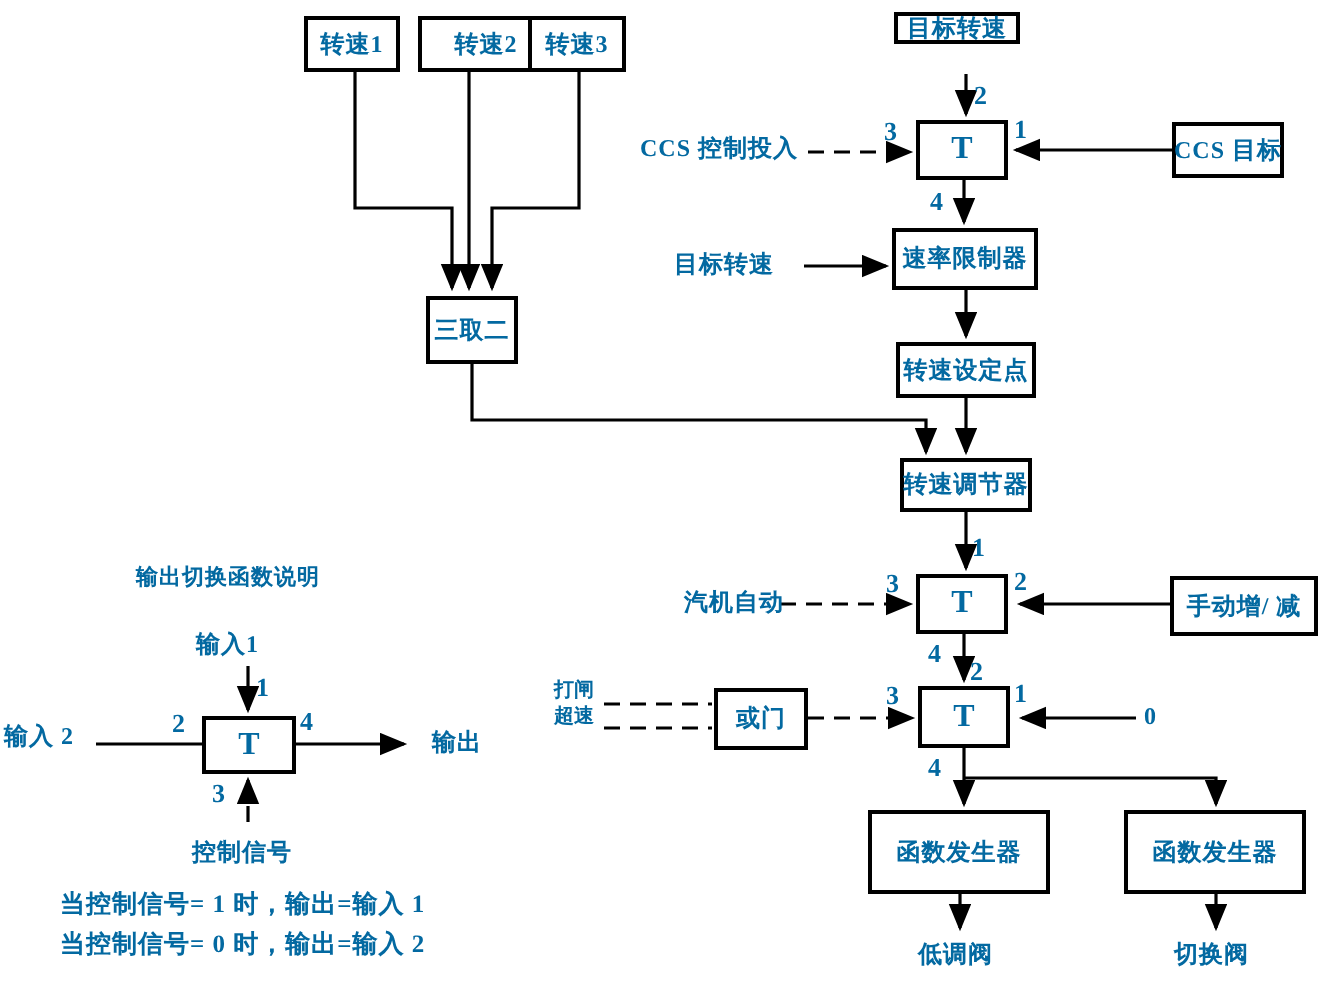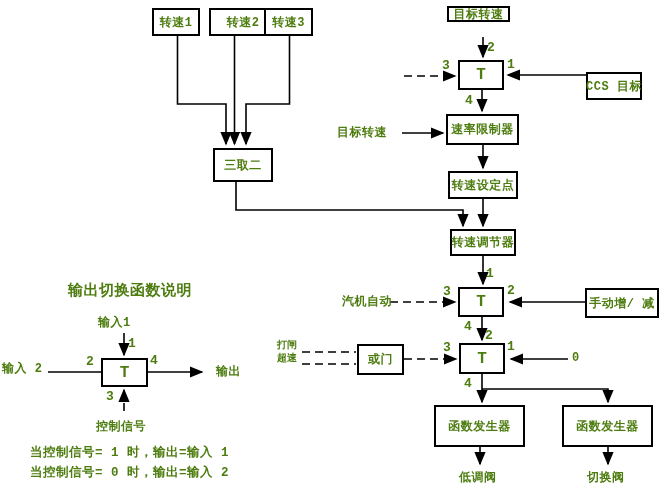--- a/index.html
+++ b/index.html
@@ -1,40 +1,40 @@
 <!DOCTYPE html>
 <html><head>
 <meta charset="utf-8">
 <style>
   html,body { margin:0; padding:0; background:#ffffff; }
   #canvas {
     position:relative; width:659px; height:498px; background:#ffffff;
-    font-family:Liberation Mono, monospace;
-    color:#4d7c0f; overflow:hidden;
+    font-family:Liberation Serif, serif;
+    color:#0369a1; overflow:hidden;
   }
   svg.wires { position:absolute; left:0; top:0; }
   .box {
     position:absolute; box-sizing:border-box;
     border:2px solid #000; background:#fff;
     display:flex; align-items:center; justify-content:center;
     font-weight:bold; font-size:12px; white-space:nowrap;
     letter-spacing:0.5px;
   }
   .t-box { font-size:16px; letter-spacing:0; }
   .lbl {
     position:absolute; font-weight:bold; font-size:12px; white-space:nowrap;
     letter-spacing:0.5px;
   }
   .lbl.small { font-size:10px; letter-spacing:0; line-height:12px; }
   .port {
     position:absolute; font-size:13px; font-weight:bold; white-space:nowrap;
     line-height:13px;
   }
   .rules { font-size:12.5px; font-weight:bold; letter-spacing:0.5px; }
-  .legend-title { font-size:15px; font-weight:bold; }
+  .legend-title { font-size:11px; font-weight:bold; }
 </style>
 </head>
 <body>
 
 <div id="canvas">
 
   <svg class="wires" width="659" height="498" viewBox="0 0 659 498">
     <defs>
       <marker id="arr" markerWidth="9" markerHeight="8" refX="7.5" refY="3.5" orient="auto">
         <path d="M0,0 L8.5,3.5 L0,7 Z" fill="#000"></path>
@@ -90,35 +90,36 @@
       <path d="M302 352 H356"></path>
       <path d="M302 364 H356"></path>
 
       <path d="M124 411 V390" marker-end="url(#arr)"></path>
     </g>
   </svg>
 
   <div class="box" style="left:152px;top:8px;width:48px;height:28px">转速1</div>
   <div class="box" style="left:209px;top:8px;width:68px;height:28px">转速2</div>
   <div class="box" style="left:264px;top:8px;width:49px;height:28px">转速3</div>
-  <div class="box" style="left:213px;top:148px;width:60px;height:34px">三取二</div>
+  <div class="box" style="left:213px;top:148px;width:46px;height:34px">三取二</div>
 
   <div class="box" style="left:447px;top:6px;width:63px;height:16px">目标转速</div>
   <div class="box t-box" style="left:458px;top:60px;width:46px;height:30px">T</div>
-  <div class="box" style="left:586px;top:72px;width:56px;height:28px">CCS 目标</div>
+  <div class="box" style="left:586px;top:61px;width:56px;height:28px">CCS 目标</div>
   <div class="box" style="left:448px;top:171px;width:70px;height:28px">转速设定点</div>
   <div class="box" style="left:446px;top:114px;width:73px;height:31px">速率限制器</div>
   <div class="box" style="left:450px;top:229px;width:66px;height:27px">转速调节器</div>
   <div class="box t-box" style="left:458px;top:287px;width:46px;height:30px">T</div>
   <div class="box" style="left:585px;top:288px;width:74px;height:30px">手动增/ 减</div>
   <div class="box" style="left:357px;top:344px;width:47px;height:31px">或门</div>
   <div class="box t-box" style="left:459px;top:343px;width:46px;height:31px">T</div>
   <div class="box" style="left:434px;top:405px;width:91px;height:42px">函数发生器</div>
   <div class="box" style="left:562px;top:405px;width:91px;height:42px">函数发生器</div>
 
+  <div class="lbl" style="left:320px;top:66px">CCS 控制投入</div>
   <div class="lbl" style="left:337px;top:124px">目标转速</div>
   <div class="lbl" style="left:342px;top:293px">汽机自动</div>
   <div class="lbl small" style="left:277px;top:340px">打闸</div>
   <div class="lbl small" style="left:277px;top:353px">超速</div>
   <div class="lbl" style="left:572px;top:351px">0</div>
   <div class="lbl" style="left:459px;top:469px">低调阀</div>
   <div class="lbl" style="left:587px;top:469px">切换阀</div>
 
   <div class="port" style="left:487px;top:41px">2</div>
   <div class="port" style="left:442px;top:59px">3</div>

